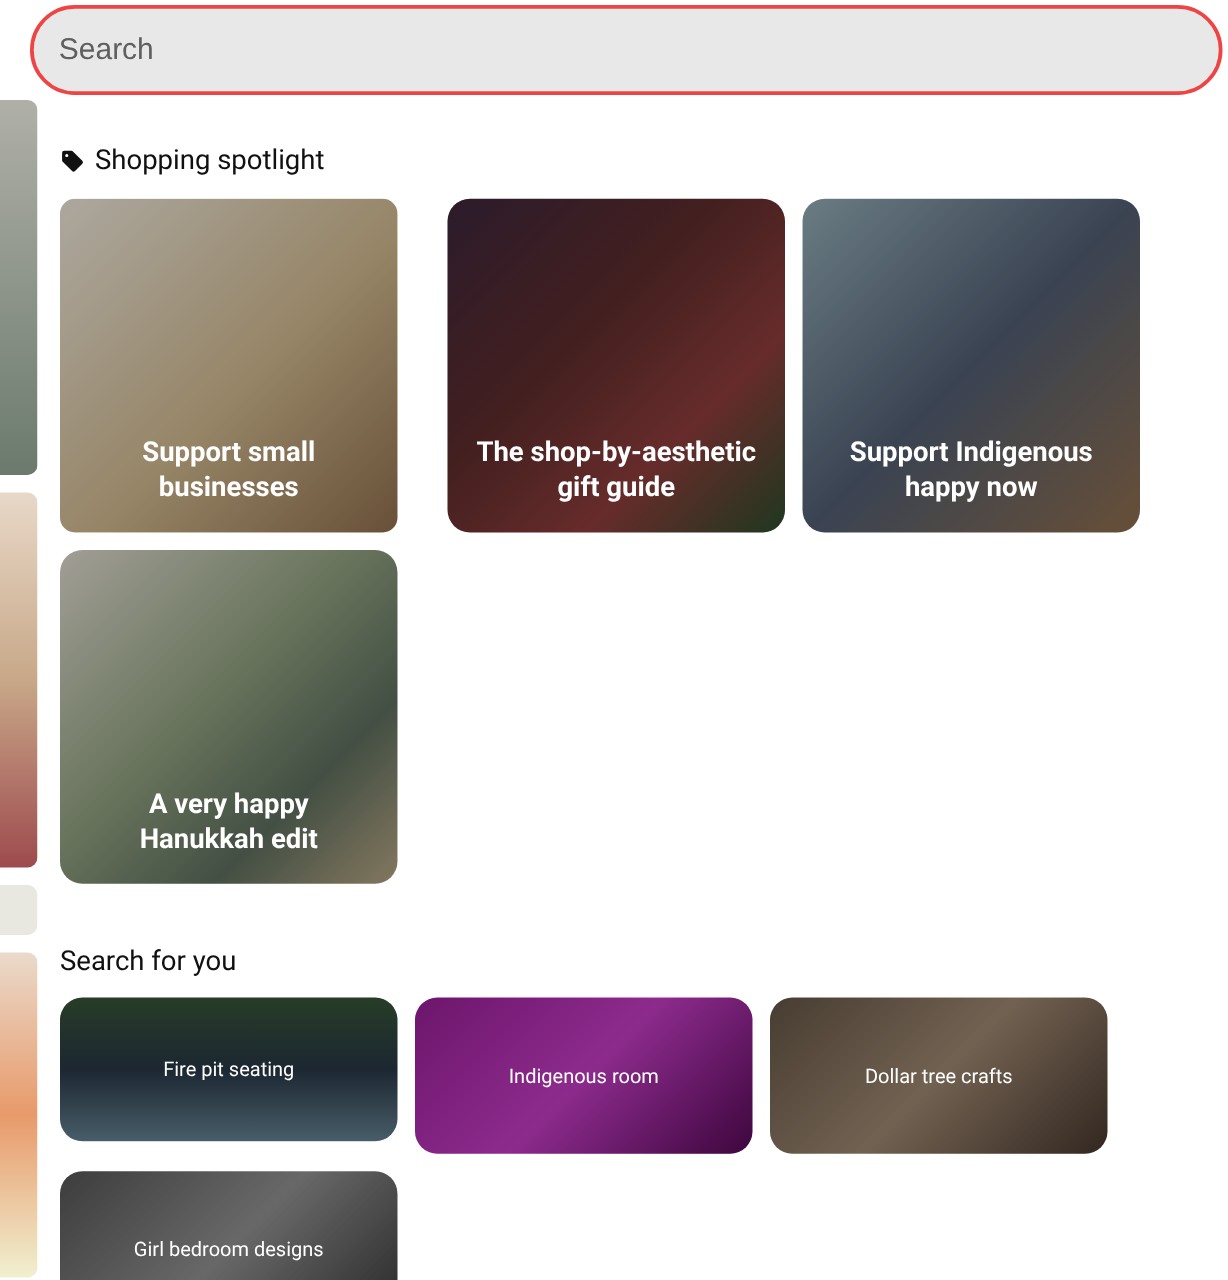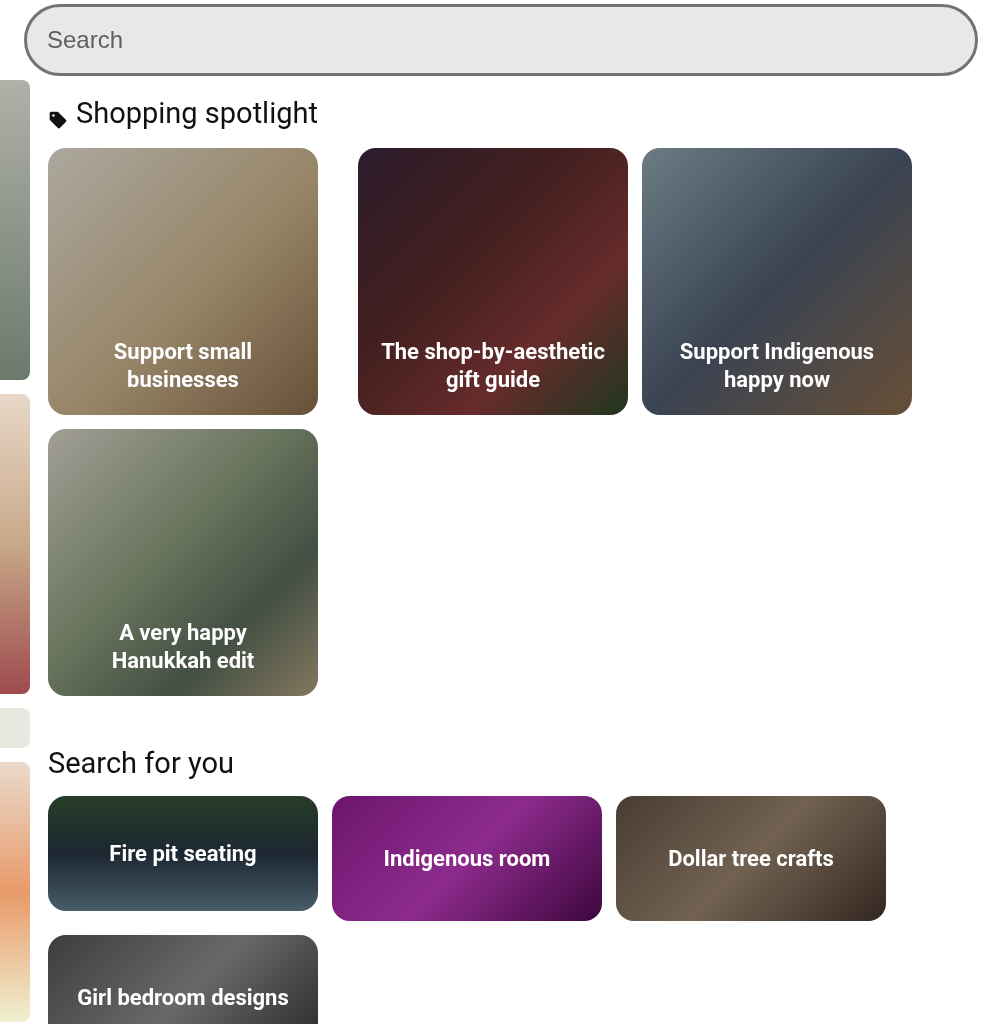--- a/index.html
+++ b/index.html
@@ -14,21 +14,21 @@
     .search-wrap {
       position: absolute;
       top: 4px;
       left: 24px;
       right: 4px;
     }
     .search-input {
       width: 100%;
       height: 72px;
       border-radius: 36px;
-      border: 3px solid #737373;
+      border: 3px solid #ef4444;
       background: #e8e8e8;
       font-size: 24px;
       color: #5f5f5f;
       padding: 0 20px;
       outline: none;
     }
     .search-input::placeholder { color: #5f5f5f; }
     
     .left-strip {
       position: absolute;
@@ -52,25 +52,25 @@
     .content {
       position: absolute;
       left: 48px;
       top: 96px;
       right: 10px;
     }
     .section-header {
       display: flex;
       align-items: center;
       gap: 8px;
-      font-size: 29px;
+      font-size: 22px;
       font-weight: 400;
       color: #111;
       margin-bottom: 18px;
-      margin-top: 0;
+      margin-top: 20px;
     }
     .tag-icon {
       width: 20px;
       height: 20px;
       display: inline-block;
     }
     .tag-icon svg { width: 100%; height: 100%; }
 
     .tile-grid { display: flex; flex-wrap: wrap; gap: 14px; }
     .tile {
@@ -93,21 +93,21 @@
     .tile-label {
       position: relative;
       color: #fff;
       font-size: 22px;
       font-weight: 700;
       text-align: center;
       padding: 0 20px 22px;
       line-height: 1.25;
     }
 
-    .bg-t0 { background: linear-gradient(135deg,#e6e0d4,#c9b28a 55%,#8a6b4a); }
+    .bg-t0 { background: linear-gradient(135deg,#e6e0d4,#c9b28a 55%,#8a6b4a); border-radius: 12px; }
     .bg-t1 { background: linear-gradient(135deg,#3a253a,#5a2a2a 40%,#8a3a3a,#2a4a2a); margin-left: 26px; }
     .bg-t2 { background: linear-gradient(135deg,#8ea6b0,#4e5a6e 50%,#8a6a4a); }
     .bg-t3 { background: linear-gradient(135deg,#d8d4c8,#8a9a7a 45%,#5a6a5a,#b0a080); }
 
     .section2 { margin-top: 50px; }
     .section2 .section-header { margin-bottom: 16px; }
 
     .idea-grid { display: flex; flex-wrap: wrap; gap: 14px; }
     .idea-tile {
       width: 270px;
@@ -122,22 +122,22 @@
     }
     .idea-tile::before {
       content: "";
       position: absolute;
       inset: 0;
       background: rgba(0,0,0,0.32);
     }
     .idea-label {
       position: relative;
       color: #fff;
-      font-size: 22px;
-      font-weight: 700;
+      font-size: 16px;
+      font-weight: 400;
       text-align: center;
       padding: 0 10px;
     }
 
     .bg-i0 { background: linear-gradient(180deg,#3a5a3a,#2a3a4a,#6a8a9a); }
     .bg-i1 { background: linear-gradient(180deg,#d8d0c0,#a8987a,#4a3a2a); }
     .bg-i2 { background: linear-gradient(135deg,#c0a88a,#8a4a2a,#d8c8b0); }
     .bg-i3 { background: linear-gradient(135deg,#a020a0,#d040d0,#5a0a5a); }
     .bg-i4 { background: linear-gradient(135deg,#6a5a4a,#a89078,#4a3a30); }
     .bg-i5 { background: linear-gradient(135deg,#5a5a5a,#9a9a9a,#3a3a3a); }

